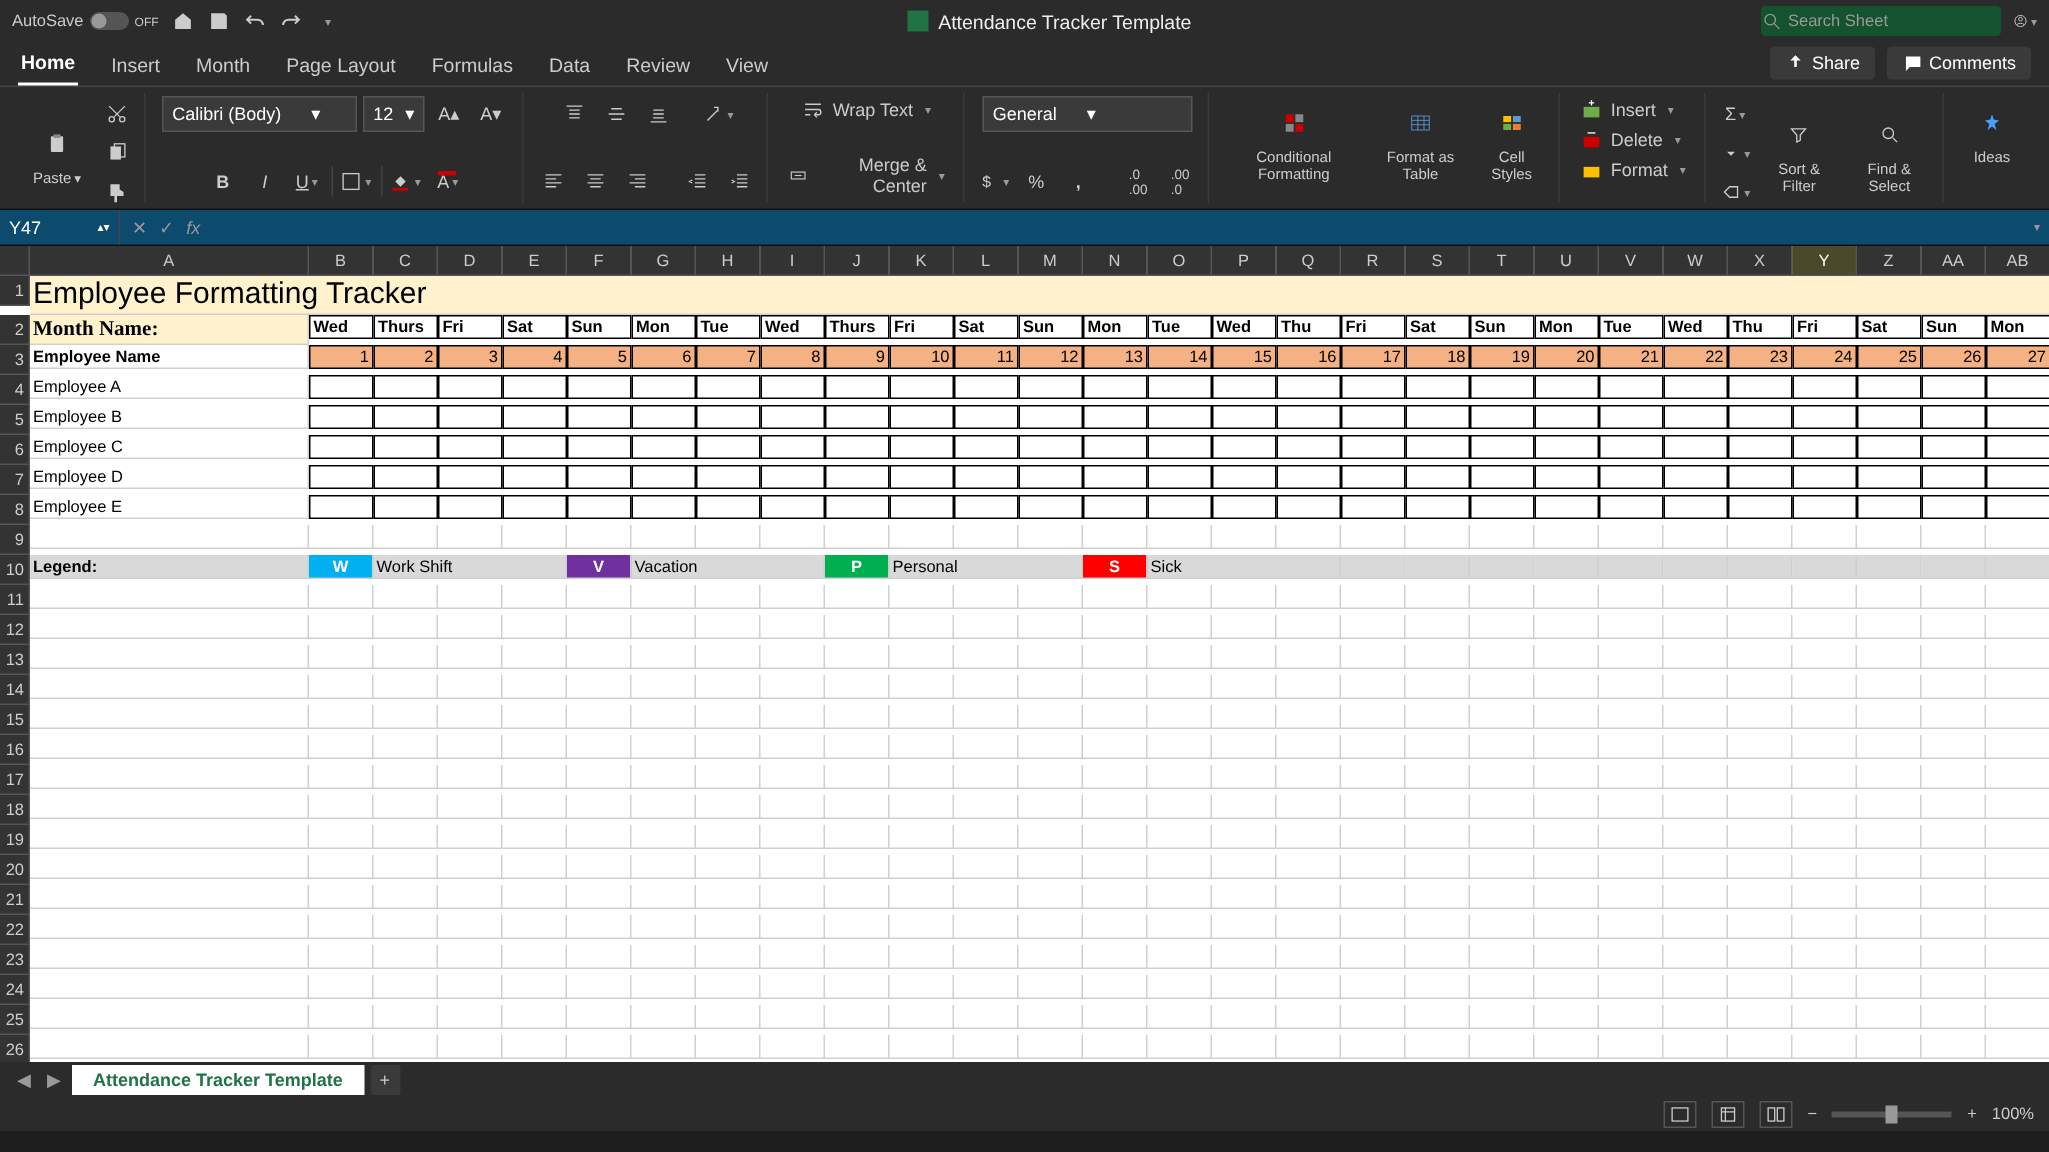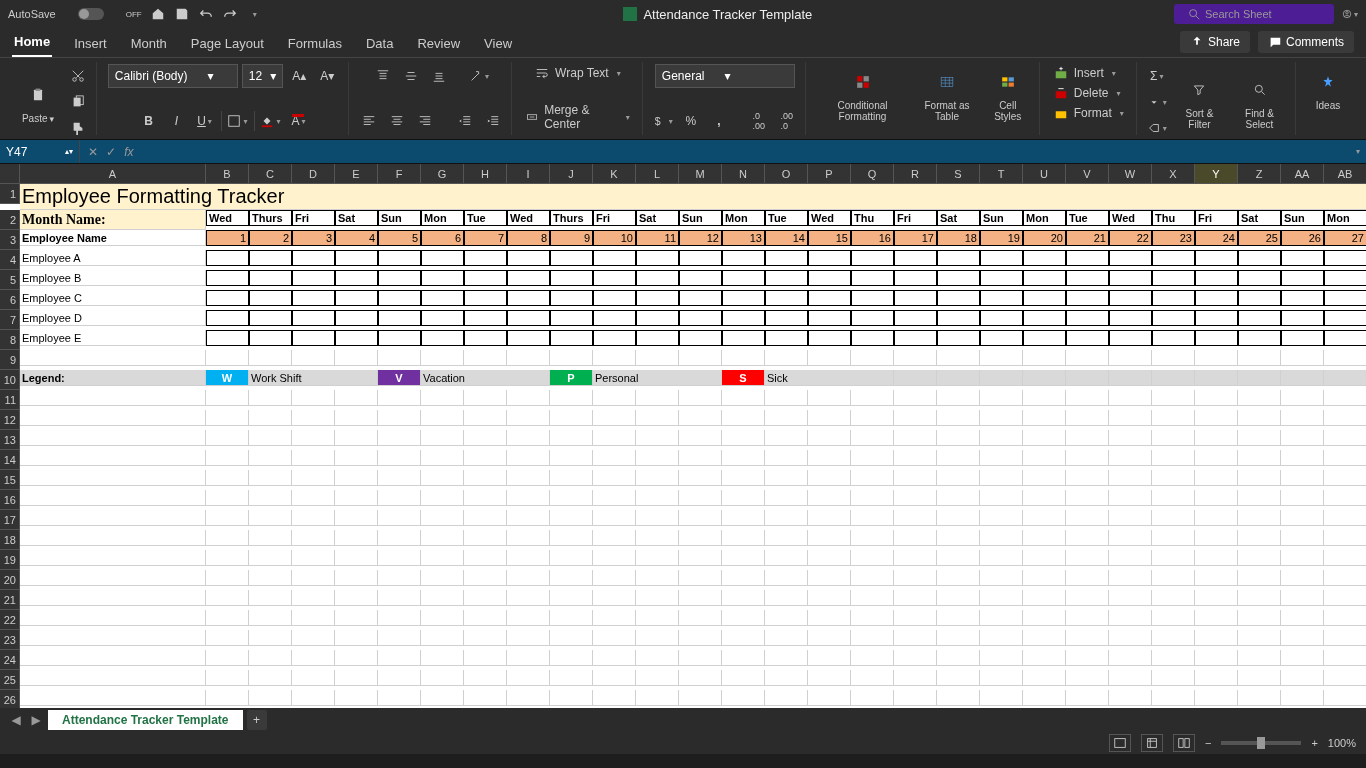--- a/index.html
+++ b/index.html
@@ -1,47 +1,47 @@
 <!DOCTYPE html>
 <html><head>
 <meta charset="utf-8">
 <style>
 * { margin: 0; padding: 0; box-sizing: border-box; font-family: -apple-system, "Segoe UI", Arial, sans-serif; }
 body { background: #1e1e1e; color: #fff; font-size: 12px; overflow: hidden; width: 1366px; height: 768px; }
 
 
 .titlebar { height: 28px; background: #2b2b2b; display: flex; align-items: center; padding: 0 8px; gap: 8px; }
-.autosave { display: flex; align-items: center; gap: 22px; font-size: 11px; color: #ccc; }
+.autosave { display: flex; align-items: center; gap: 4px; font-size: 11px; color: #ccc; }
 .toggle { width: 26px; height: 12px; background: #555; border-radius: 6px; position: relative; }
 .toggle::after { content: ""; position: absolute; width: 10px; height: 10px; background: #999; border-radius: 50%; left: 1px; top: 1px; }
 .tb-icon { width: 16px; height: 16px; display: flex; align-items: center; justify-content: center; color: #ccc; cursor: pointer; }
 .title-center { flex: 1; text-align: center; font-size: 13px; color: #eee; display: flex; align-items: center; justify-content: center; gap: 6px; }
 .excel-icon { width: 14px; height: 14px; background: #217346; display: inline-block; }
-.search-box { width: 160px; height: 20px; background: #4c1d95; border-radius: 3px; display: flex; align-items: center; padding: 0 13px; gap: 4px; color: #999; font-size: 11px; }
+.search-box { width: 160px; height: 20px; background: #14532d; border-radius: 3px; display: flex; align-items: center; padding: 0 0; gap: 4px; color: #999; font-size: 11px; }
 
 
 .tabs { height: 30px; background: #2b2b2b; display: flex; align-items: flex-end; padding: 0 12px; gap: 20px; border-bottom: 1px solid #444; }
 .tab { color: #ccc; font-size: 13px; padding: 6px 2px; cursor: pointer; }
 .tab.active { color: #fff; border-bottom: 2px solid #fff; font-weight: 600; }
 .tabs-right { margin-left: auto; display: flex; gap: 8px; align-items: center; padding-bottom: 4px; margin-top: 24px; }
 .tabs-right .btn { background: #3a3a3a; padding: 4px 10px; border-radius: 3px; font-size: 12px; color: #fff; display: flex; align-items: center; gap: 4px; cursor: pointer; }
 
 
 .ribbon { height: 82px; background: #2b2b2b; display: flex; padding: 4px 8px; gap: 2px; border-bottom: 1px solid #111; }
 .rgroup { display: flex; flex-direction: column; align-items: center; padding: 2px 6px; border-right: 1px solid #3a3a3a; justify-content: space-between; }
 .rgroup:last-child { border-right: none; }
 .rgroup .icons-row { display: flex; gap: 4px; align-items: center; }
 .rbutton { min-width: 24px; height: 24px; display: flex; align-items: center; justify-content: center; color: #ccc; cursor: pointer; font-size: 12px; border-radius: 2px; }
 .rselect { background: #3a3a3a; border: 1px solid #555; color: #fff; padding: 2px 6px; font-size: 12px; height: 24px; display: flex; align-items: center; gap: 20px; }
 .rselect.small { gap: 8px; }
 .big-btn { display: flex; flex-direction: column; align-items: center; justify-content: center; gap: 2px; padding: 2px 4px; cursor: pointer; min-width: 48px; }
 .big-btn .ico { width: 32px; height: 32px; display: flex; align-items: center; justify-content: center; font-size: 20px; }
 .big-btn .lbl { font-size: 10px; color: #ccc; text-align: center; line-height: 1.1; }
 .dd { font-size: 9px; margin-left: 2px; }
-.wide-btn { display: flex; align-items: center; gap: 6px; padding: 2px 6px; color: #ccc; cursor: pointer; font-size: 12px; }
+.wide-btn { display: flex; align-items: center; gap: 6px; padding: 2px 6px; color: #ccc; cursor: pointer; font-size: 12px; text-align: right; }
 .stack { display: flex; flex-direction: column; gap: 2px; }
 
 
 .fbar { height: 24px; background: #0c4a6e; display: flex; align-items: center; border-bottom: 1px solid #111; }
 .namebox { width: 80px; padding: 0 6px; color: #fff; font-size: 12px; border-right: 1px solid #444; height: 100%; display: flex; align-items: center; }
 .fbar .fx-icons { display: flex; gap: 8px; padding: 0 8px; color: #999; }
 .fbar .fx-input { flex: 1; padding: 0 6px; color: #fff; font-size: 12px; font-style: italic; }
 
 
 .sheet { position: relative; height: 544px; overflow: hidden; background: #fff; color: #000; }

